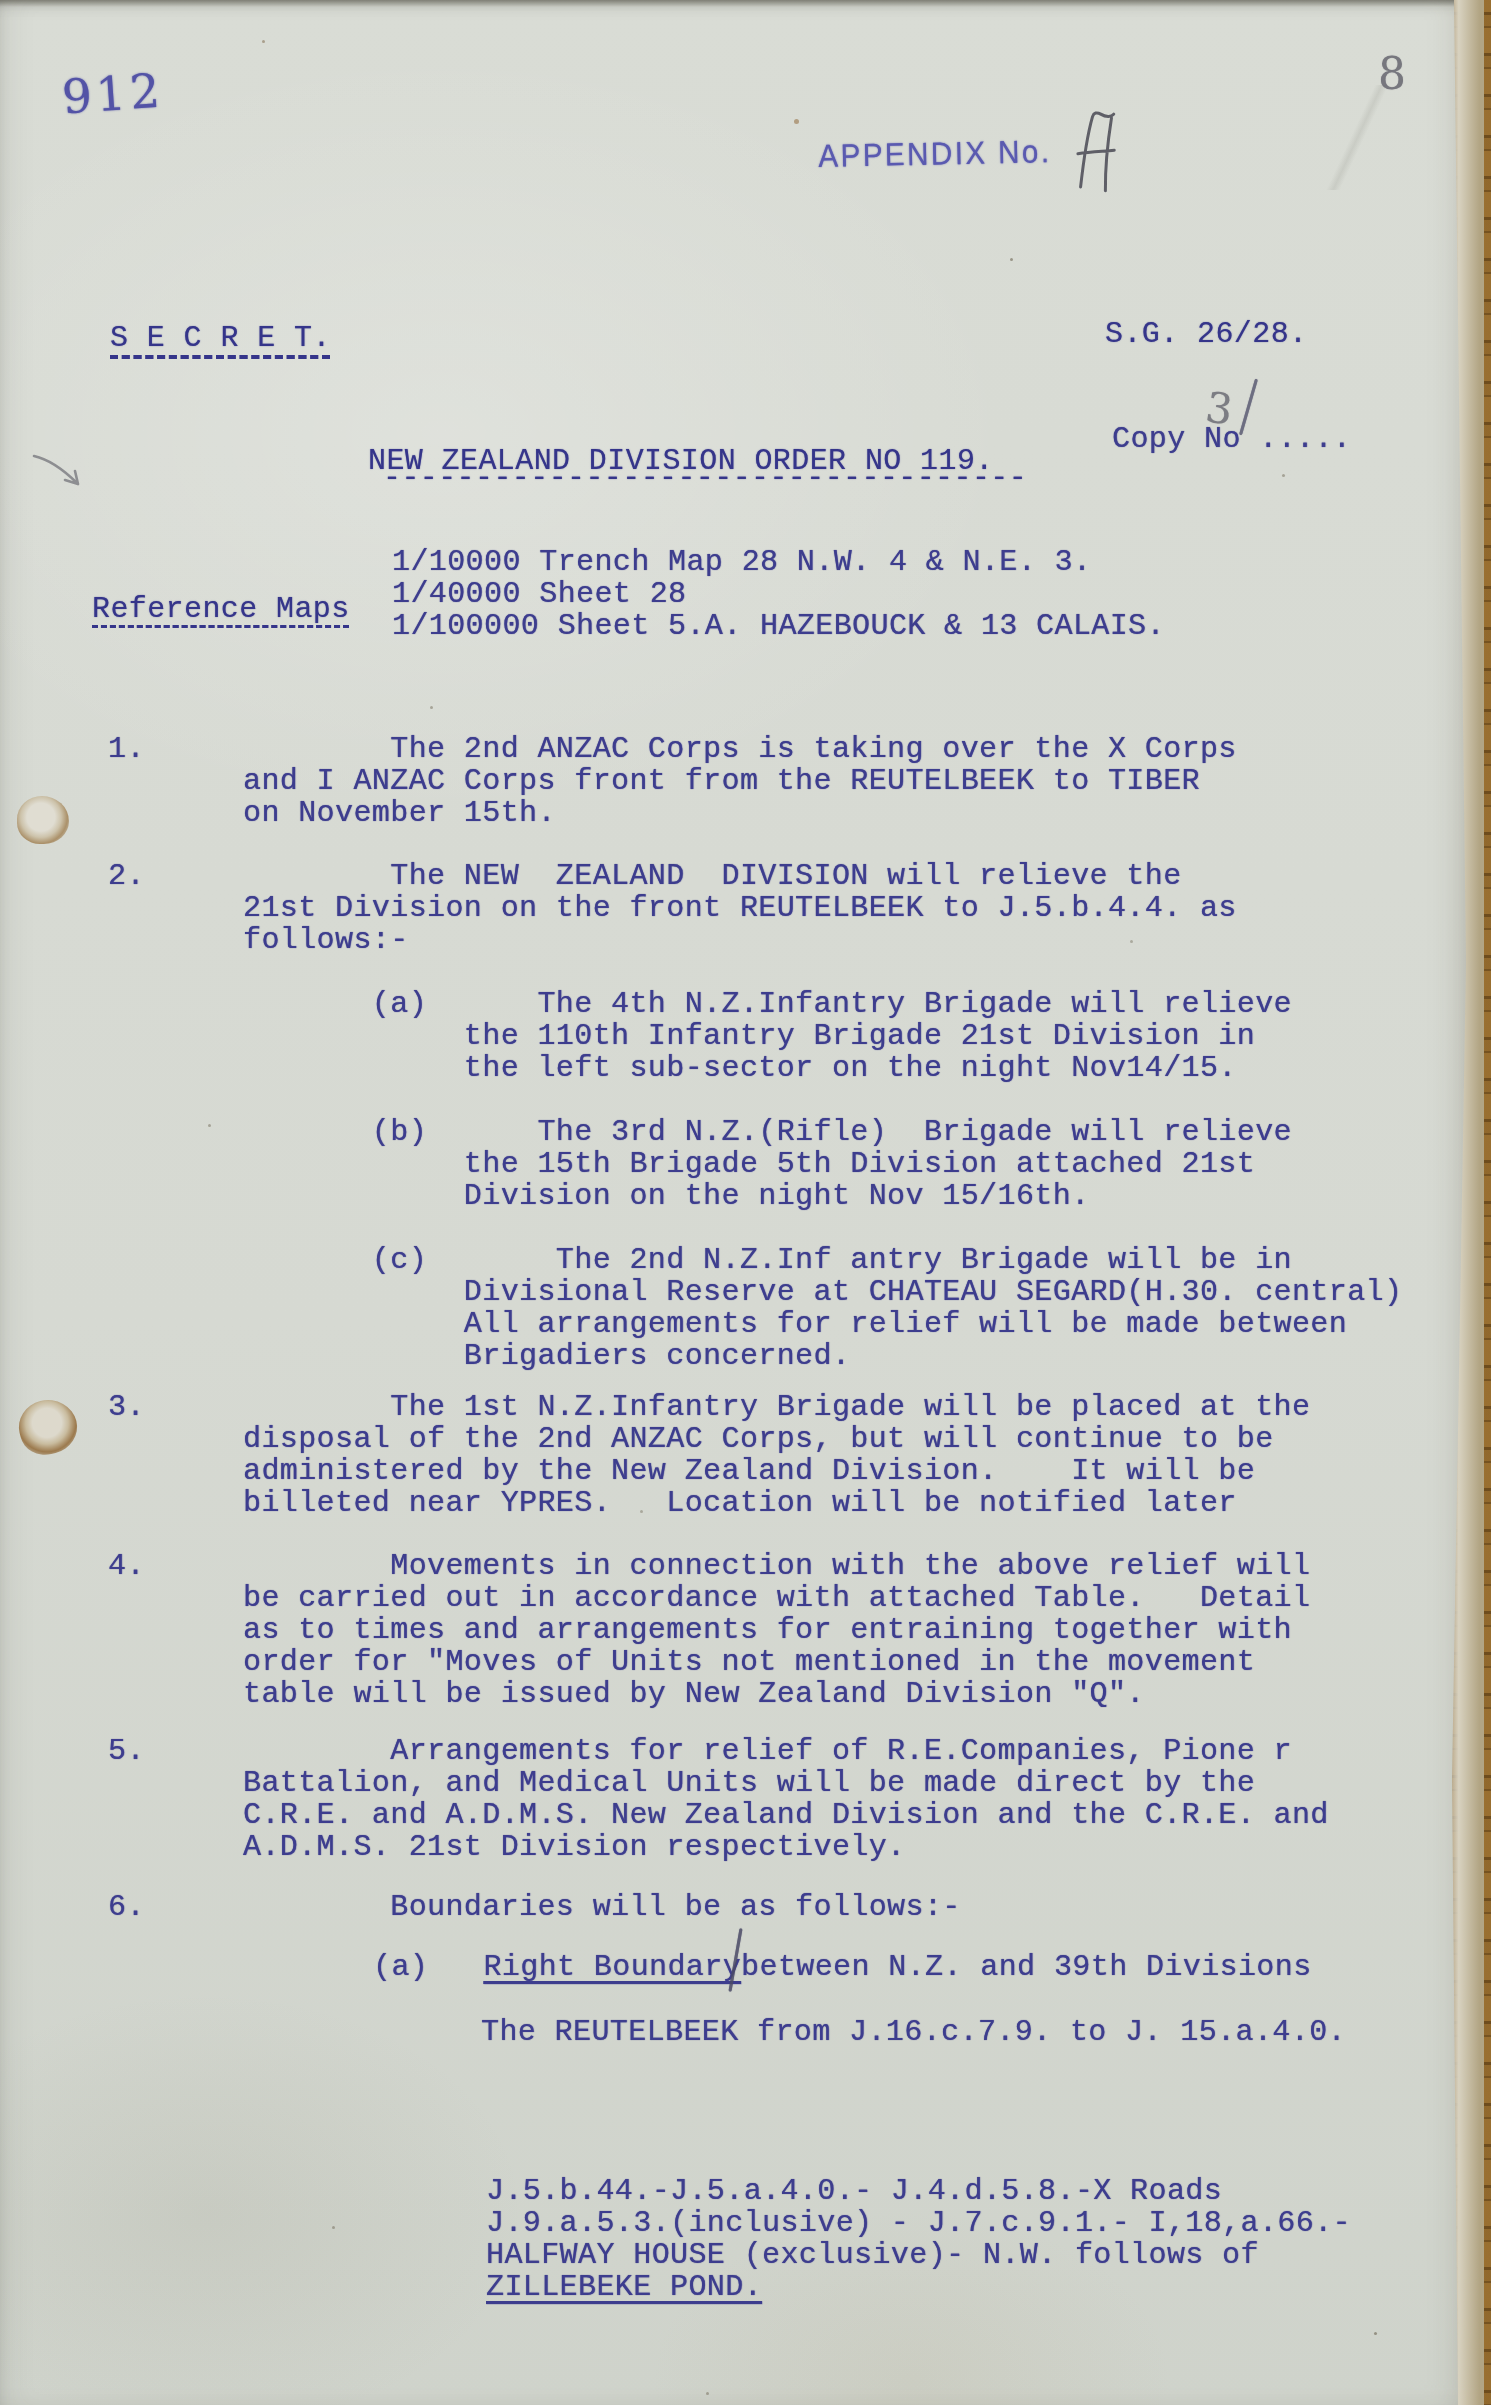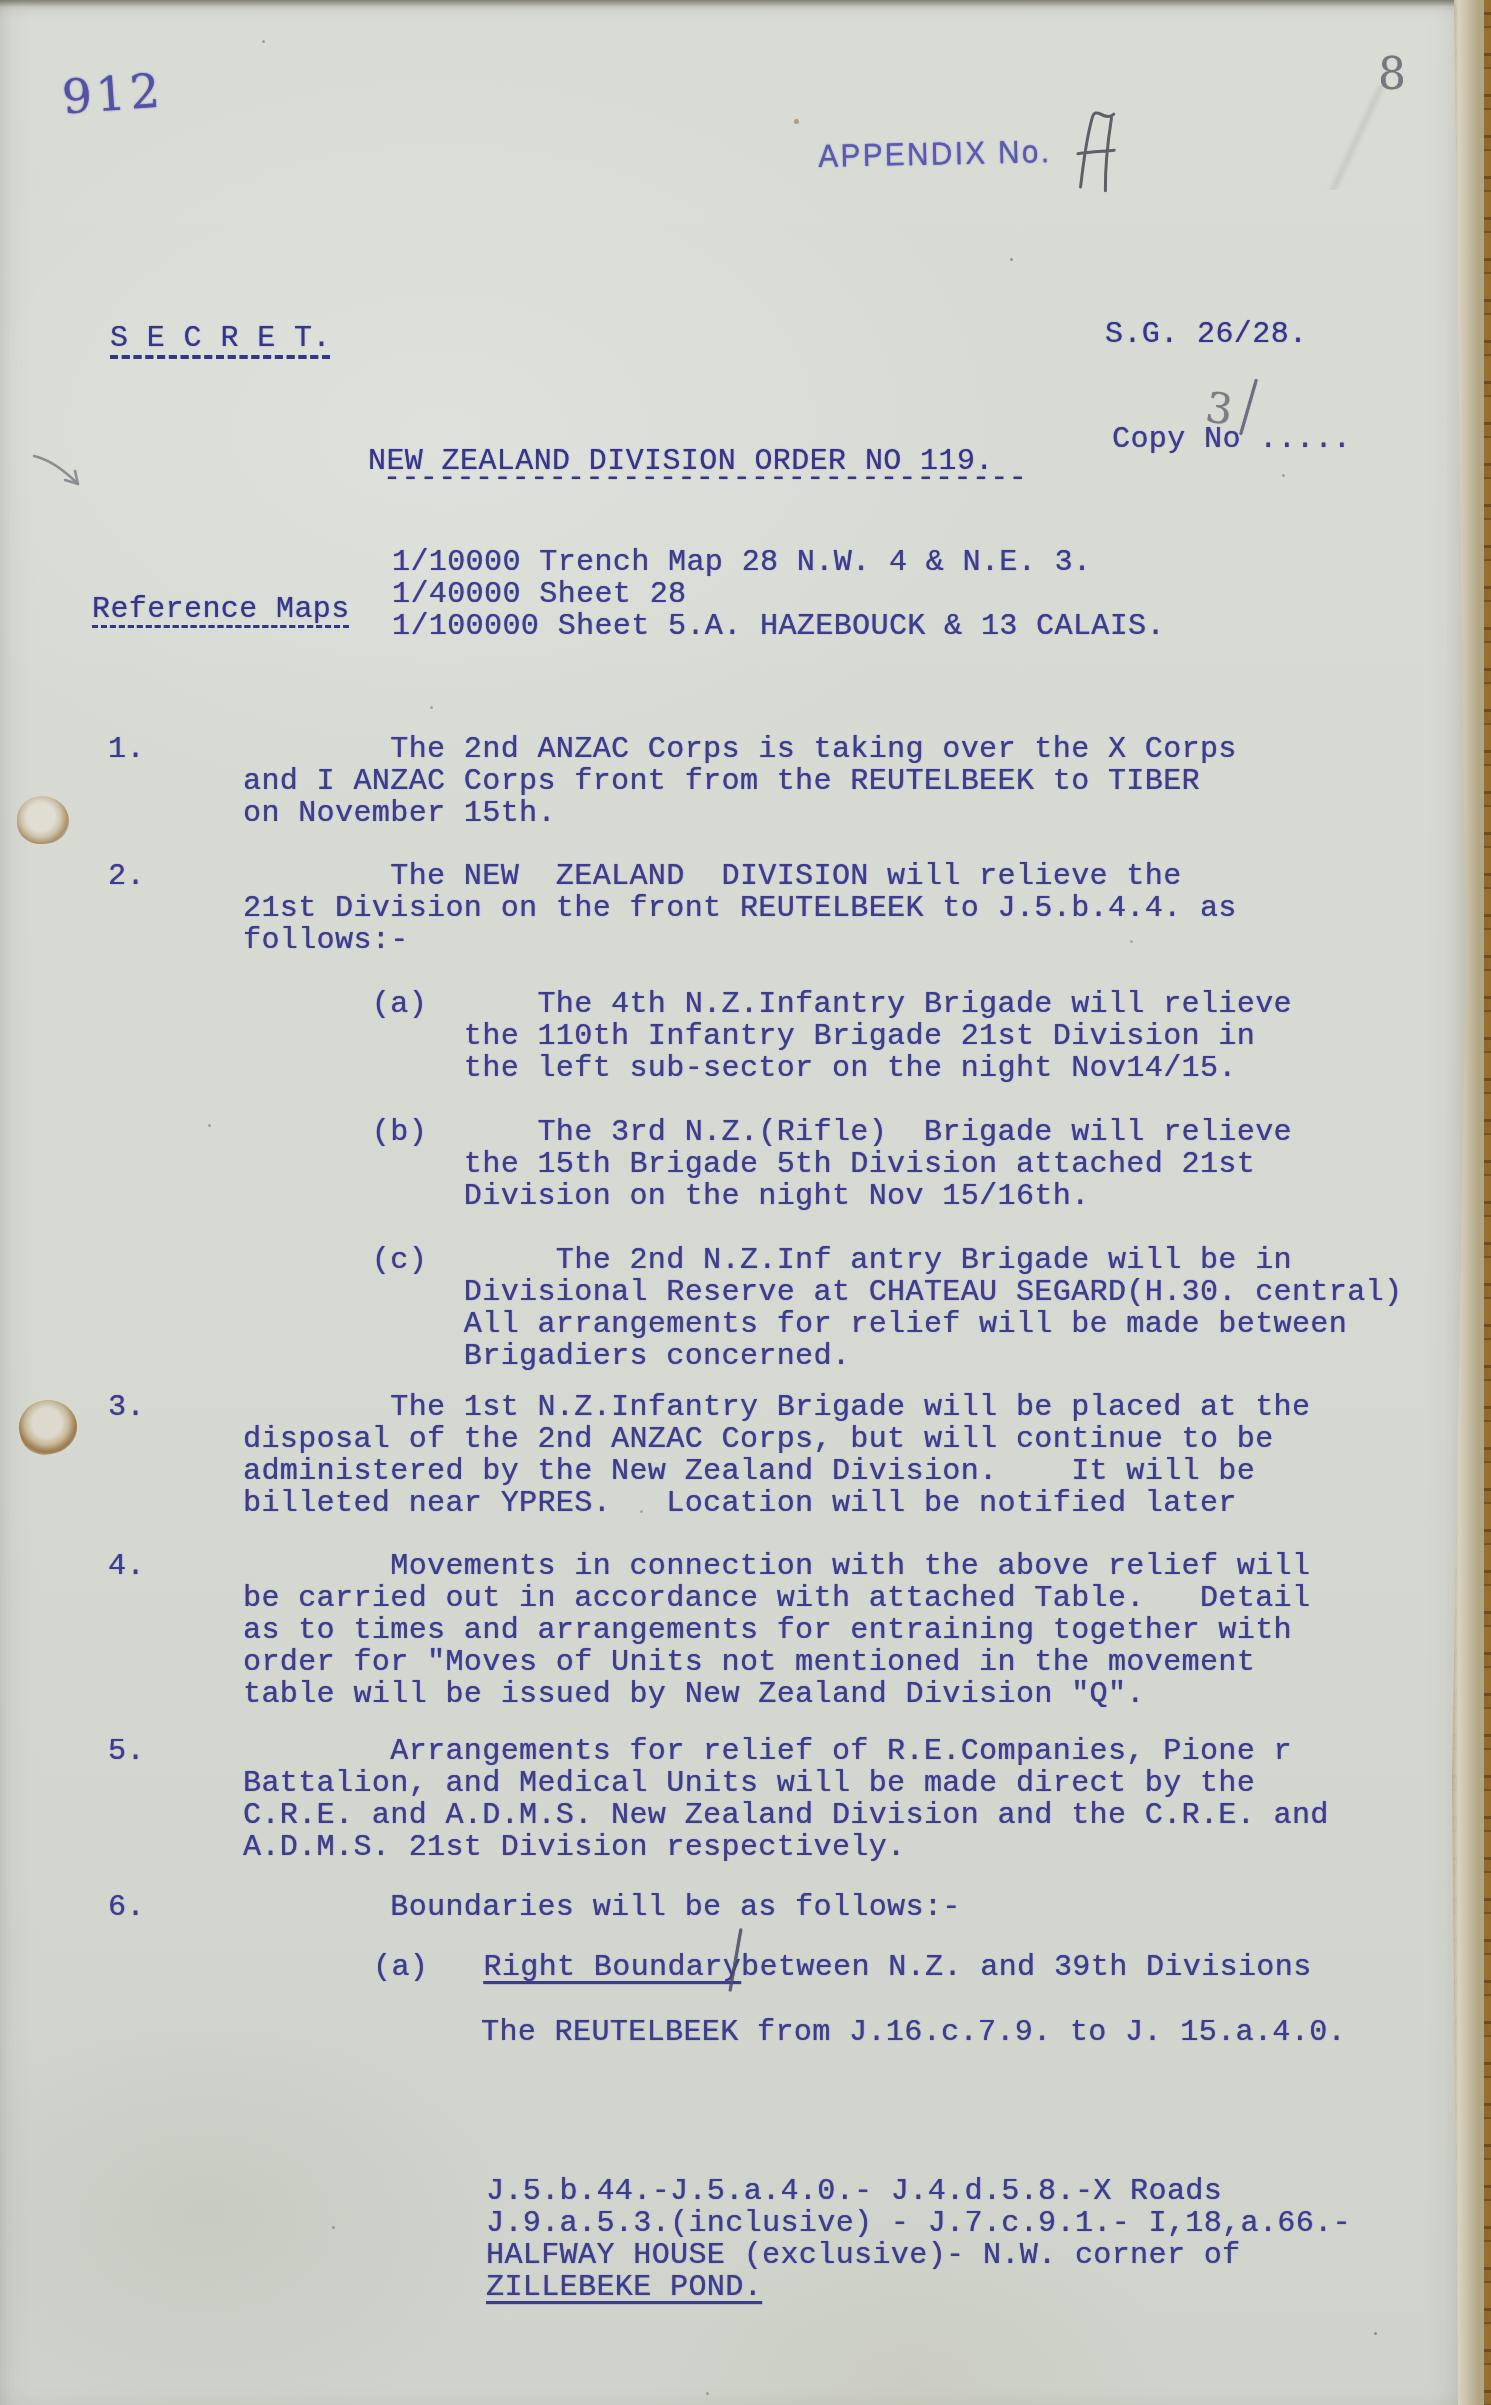--- a/index.html
+++ b/index.html
@@ -154,16 +154,16 @@
       <div class="pnum mono ink">6.</div>
       <div class="ptext mono ink pre">        Boundaries will be as follows:-</div>
     </div>
 
     <div class="abs mono ink pre" style="left:373px;top:1951px;"><span>(a)   </span><span class="u">Right Boundary</span><span>between N.Z. and 39th Divisions</span></div>
     <div class="slash-mark" style="left:734px;top:1928px;height:64px;transform:rotate(10deg);opacity:.85;"></div>
     <div class="abs mono ink" style="left:481px;top:2016px;">The REUTELBEEK from J.16.c.7.9. to J. 15.a.4.0.</div>
 
     <div class="abs mono ink" style="left:486px;top:2175px;">J.5.b.44.-J.5.a.4.0.- J.4.d.5.8.-X Roads</div>
     <div class="abs mono ink" style="left:486px;top:2207px;">J.9.a.5.3.(inclusive) - J.7.c.9.1.- I,18,a.66.-</div>
-    <div class="abs mono ink" style="left:486px;top:2239px;">HALFWAY HOUSE (exclusive)- N.W. corner of</div>
+    <div class="abs mono ink" style="left:486px;top:2239px;">HALFWAY HOUSE (exclusive)- N.W. follows of</div>
     <div class="abs mono ink" style="left:486px;top:2271px;"><span class="u">ZILLEBEKE POND.</span></div>
   </div>
 </div>
 
 </body></html>

